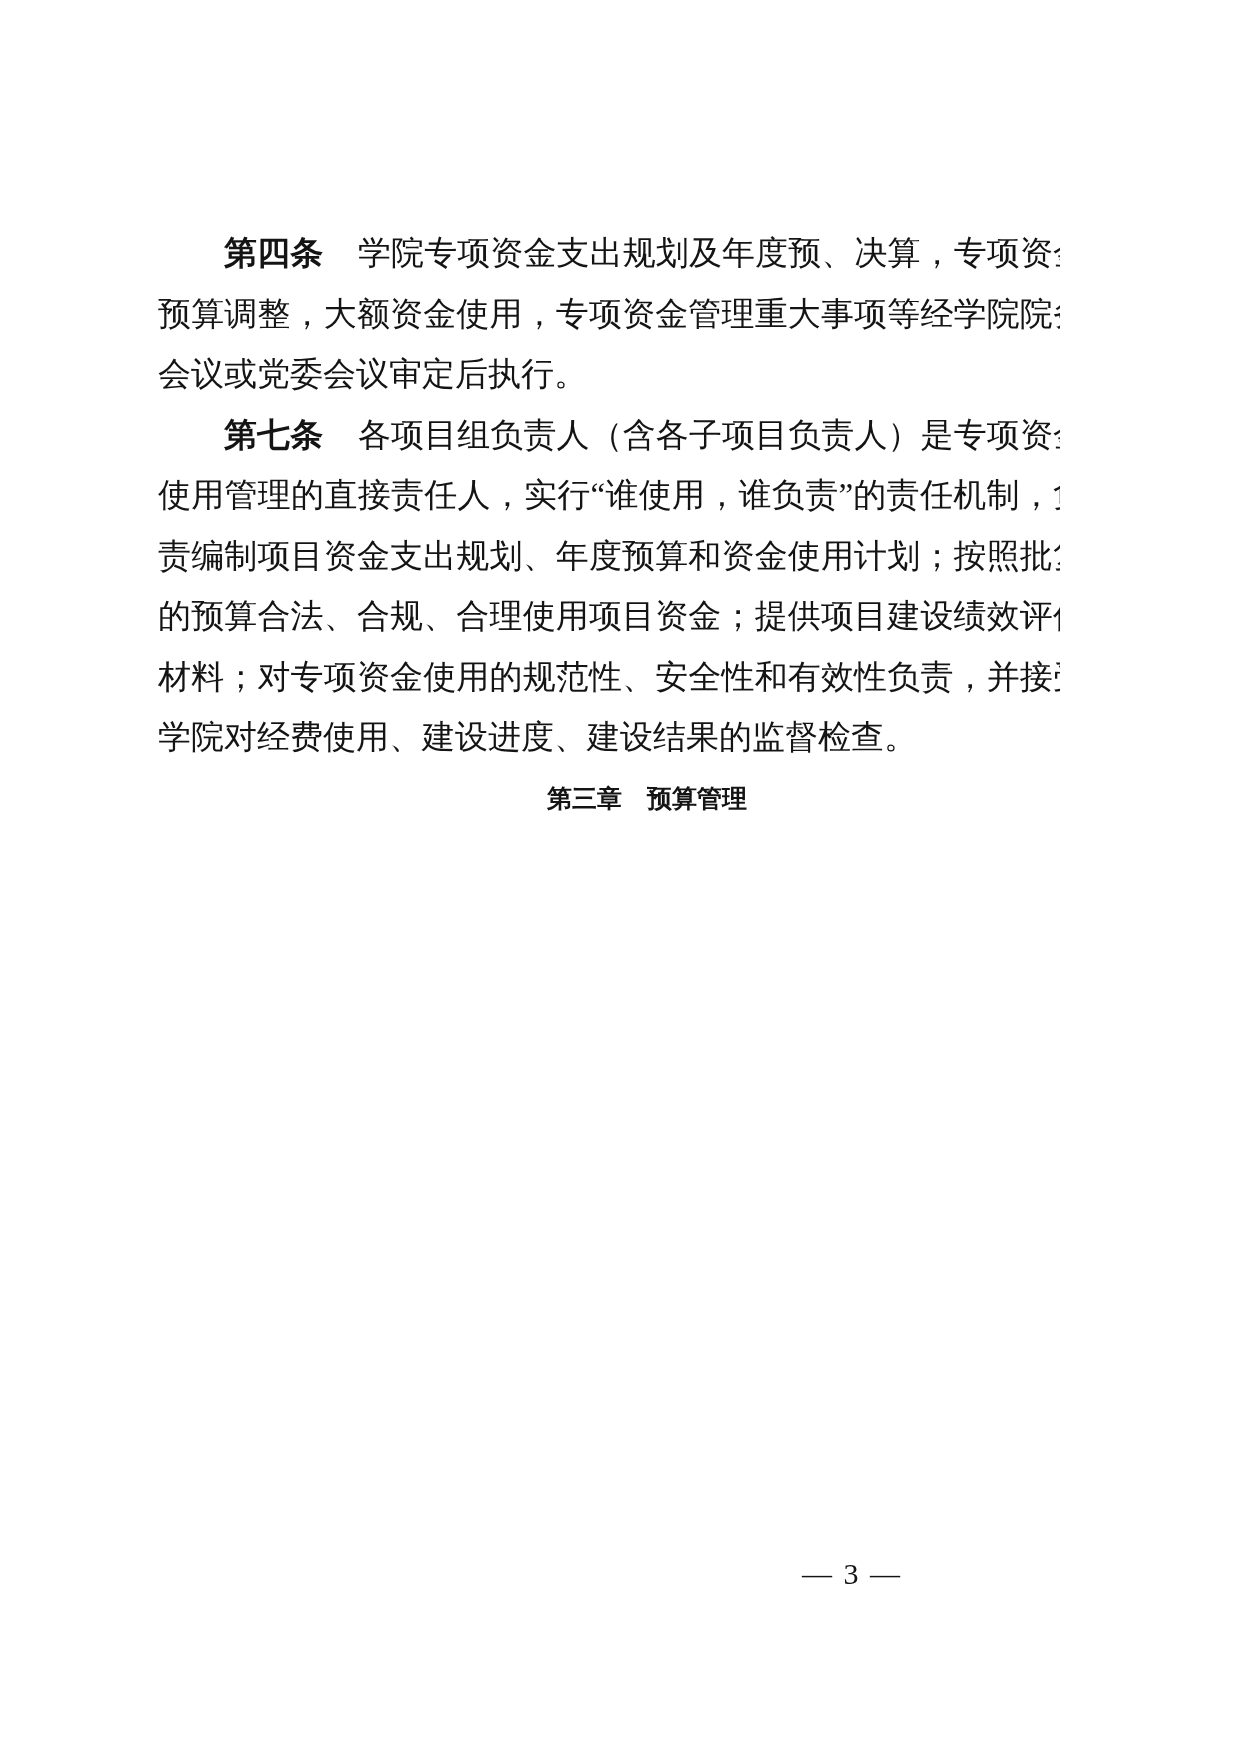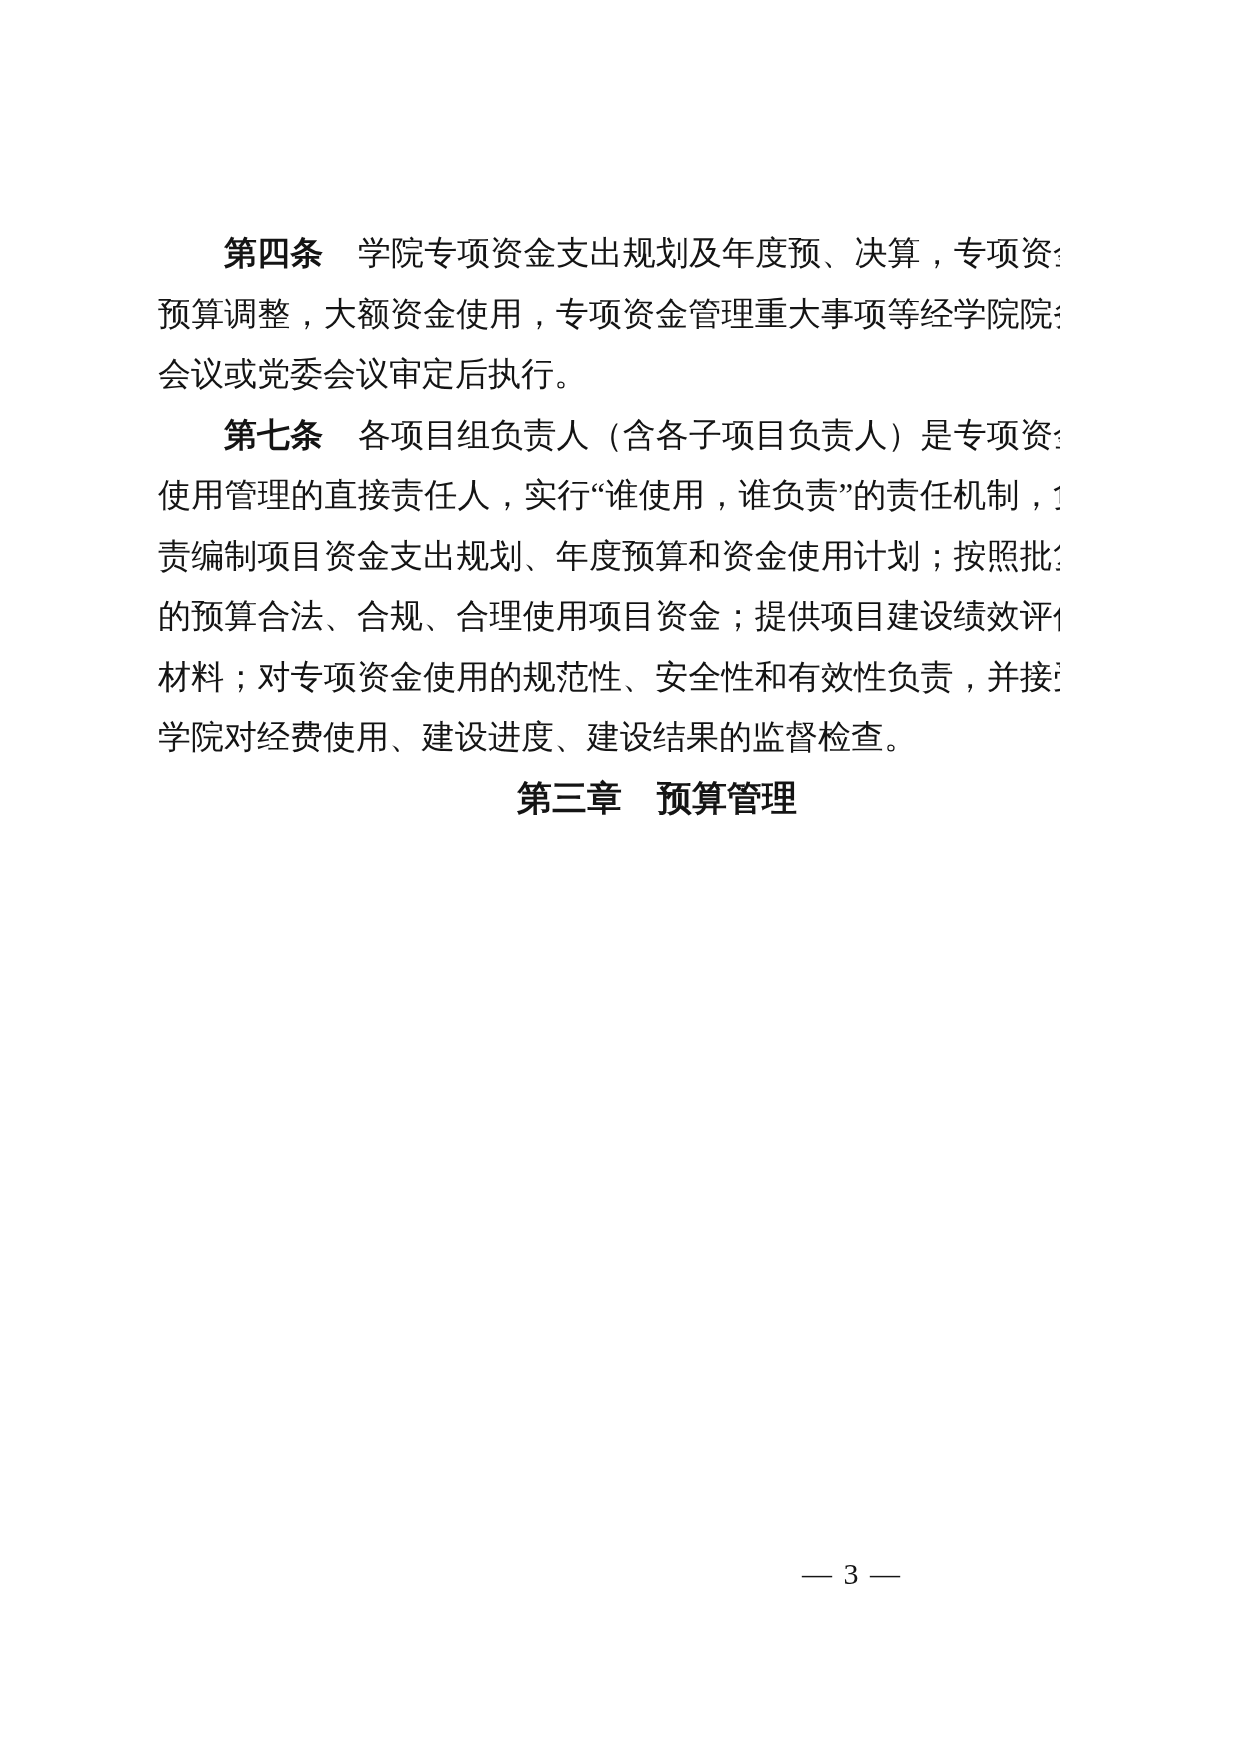--- a/index.html
+++ b/index.html
@@ -33,21 +33,21 @@
   .para-label {
     font-weight: bold;
     margin-right: 1.05em;
   }
   .chapter-heading {
     margin: 11px 0 0 0;
     padding: 0;
     text-align: center;
     text-indent: 0;
     font-weight: bold;
-    font-size: 35px;
+    font-size: 25px;
     line-height: 60.5px;
     font-family: "Liberation Sans", "DejaVu Sans", sans-serif;
   }
   .page-number {
     position: absolute;
     top: 1557px;
     right: 158px;
     font-size: 30px;
     line-height: 34px;
     letter-spacing: 2px;

